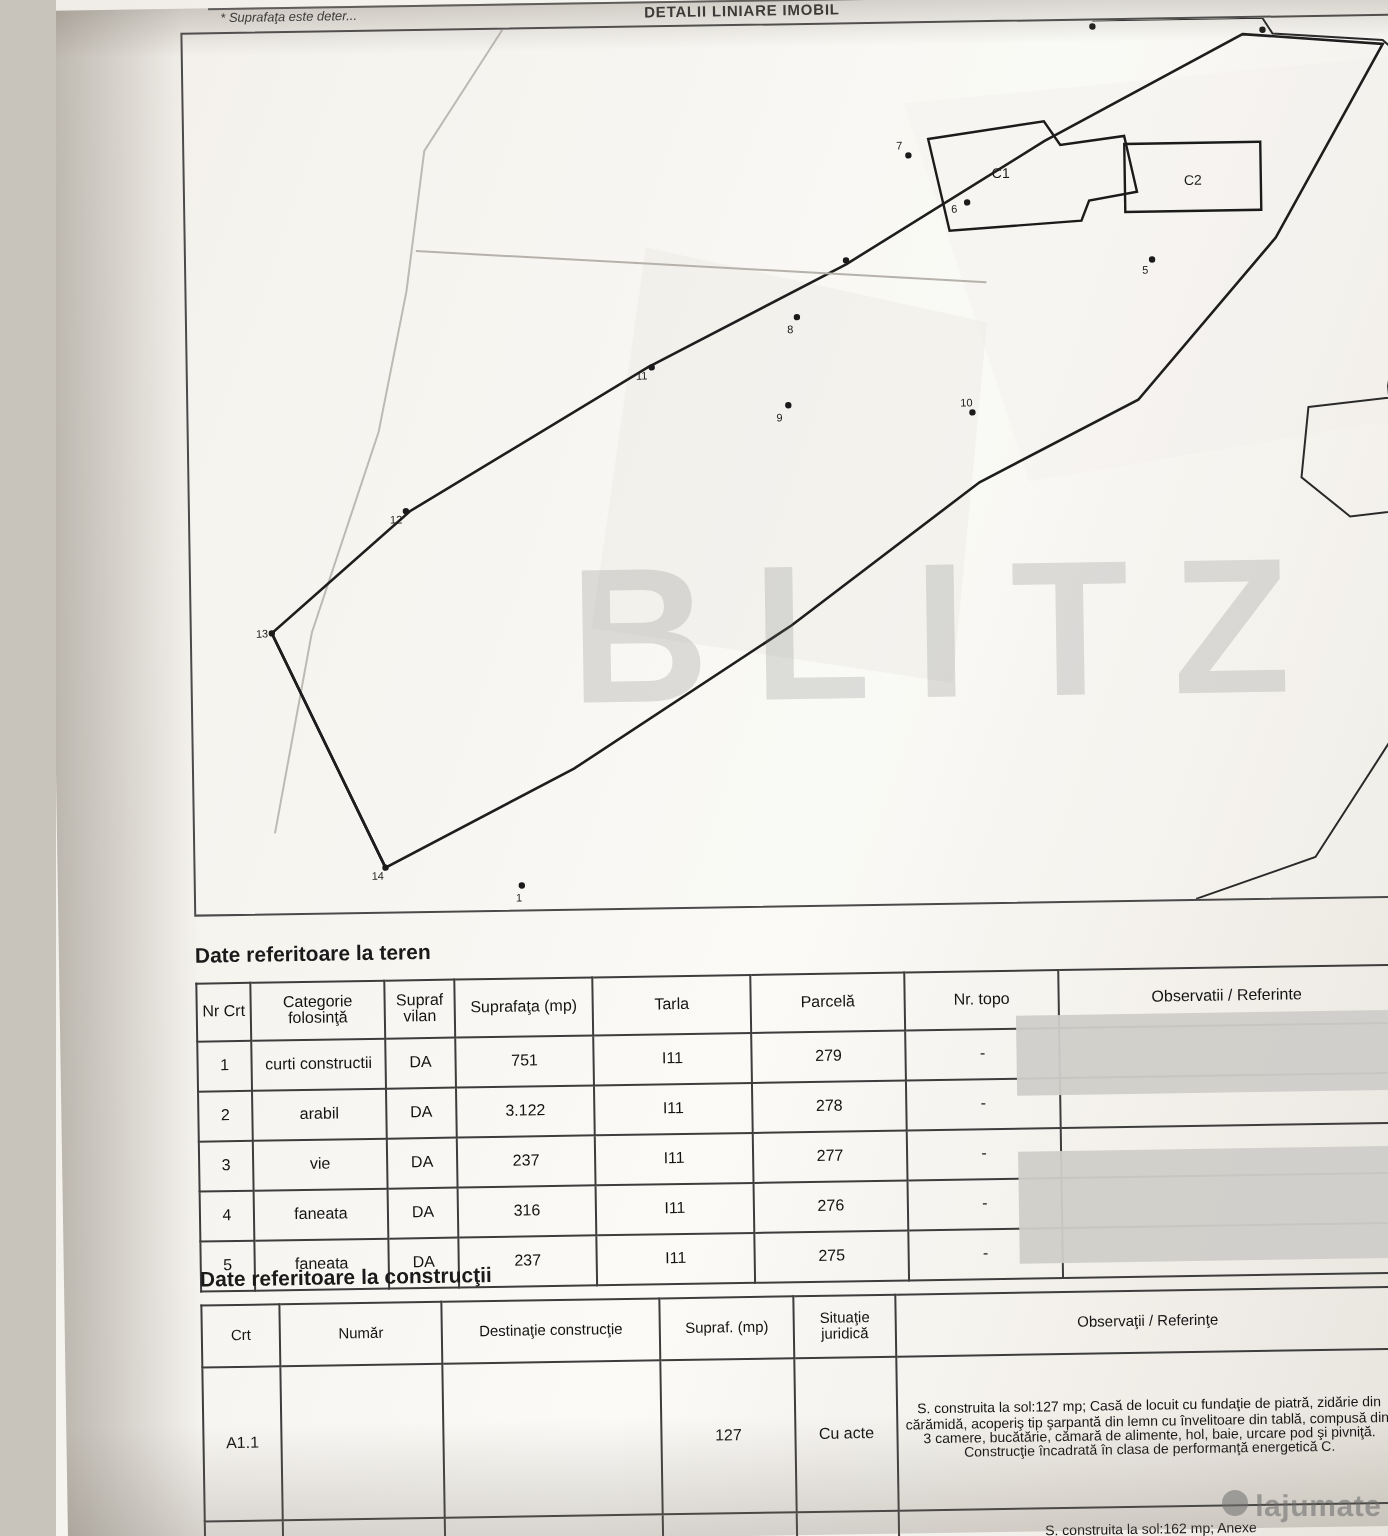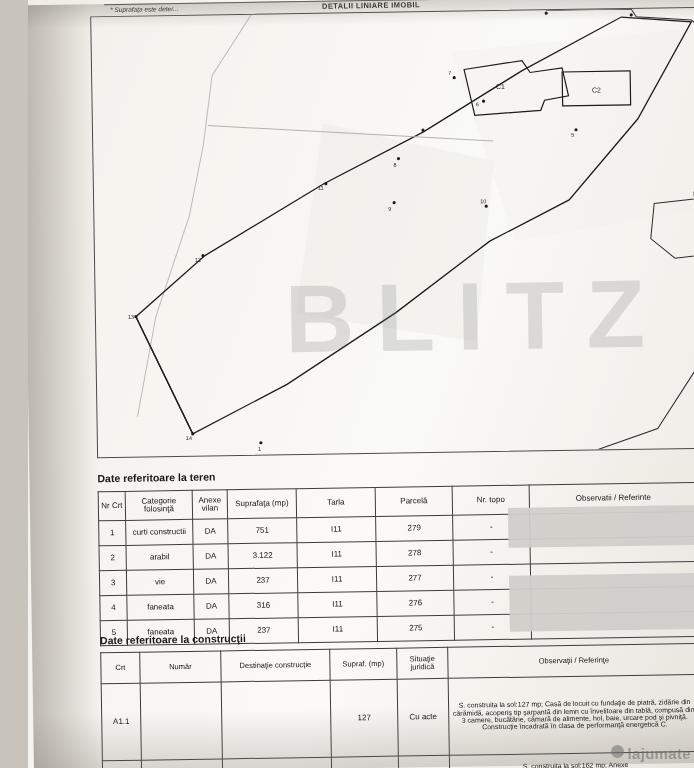--- a/index.html
+++ b/index.html
@@ -242,21 +242,21 @@
         <div class="watermark" style="top:250px;">BLITZ</div>
       </div>
 
       <div class="sect-title" style="left:68px; top:468px;">Date referitoare la teren</div>
 
       <table class="doc t1">
         <tbody>
             <tr class="hdr">
           <td style="width:22px;">Nr Crt</td>
           <td style="width:62px;">Categorie folosinţă</td>
-          <td style="width:30px;">Anexe vilan</td>
+          <td style="width:30px;">Supraf vilan</td>
           <td style="width:64px;">Suprafaţa (mp)</td>
           <td style="width:74px;">Tarla</td>
           <td style="width:72px;">Parcelă</td>
           <td style="width:72px;">Nr. topo</td>
           <td>Observatii / Referinte</td>
         </tr>
         <tr>
           <td>1</td>
           <td>curti constructii</td>
           <td>DA</td>

